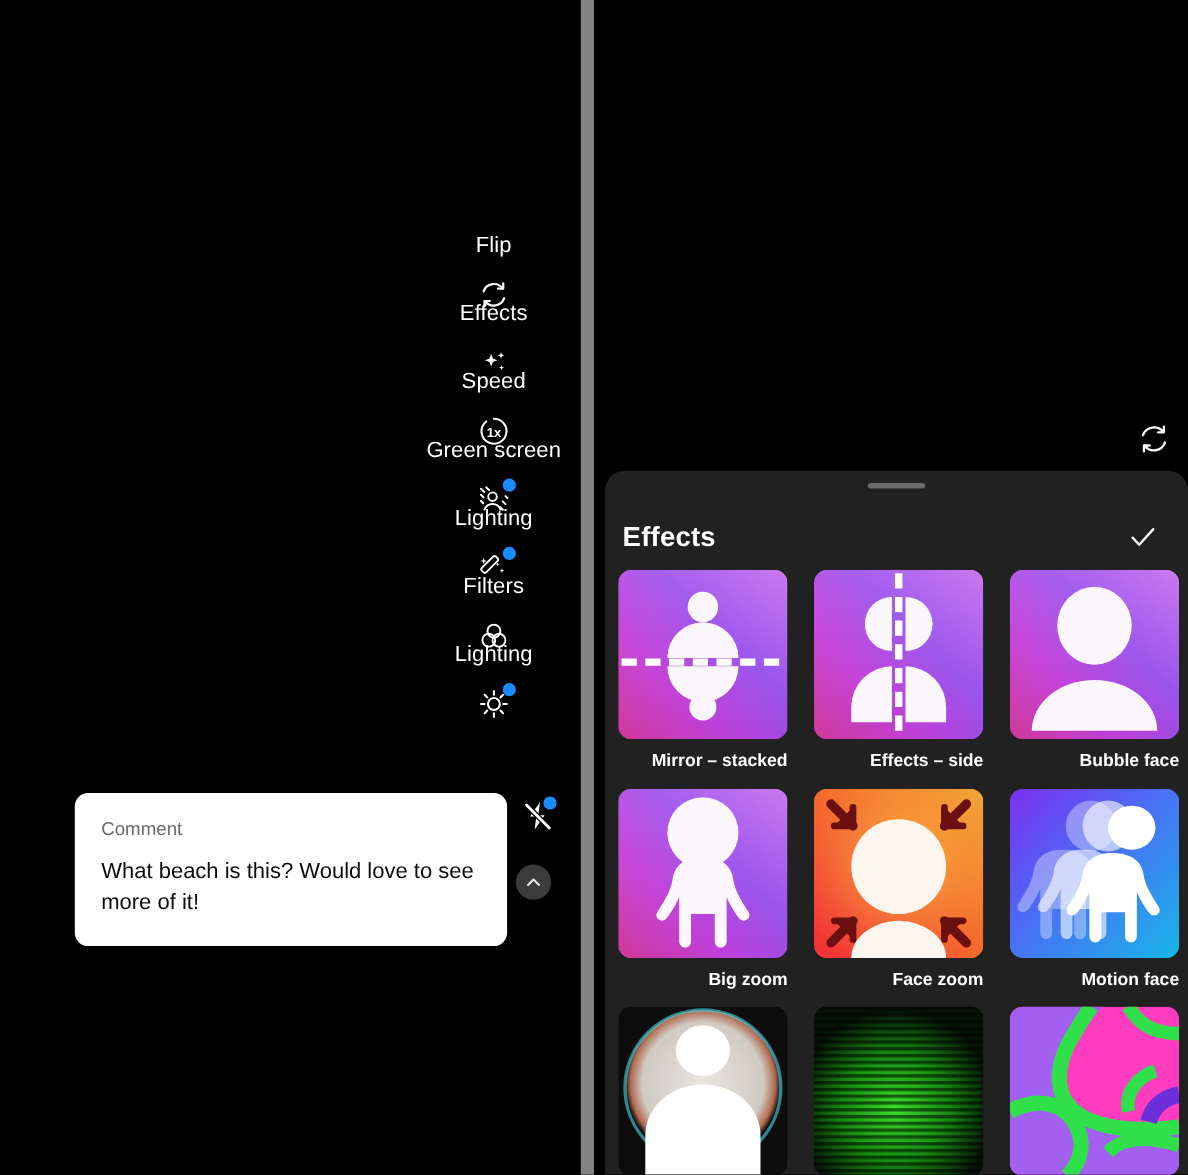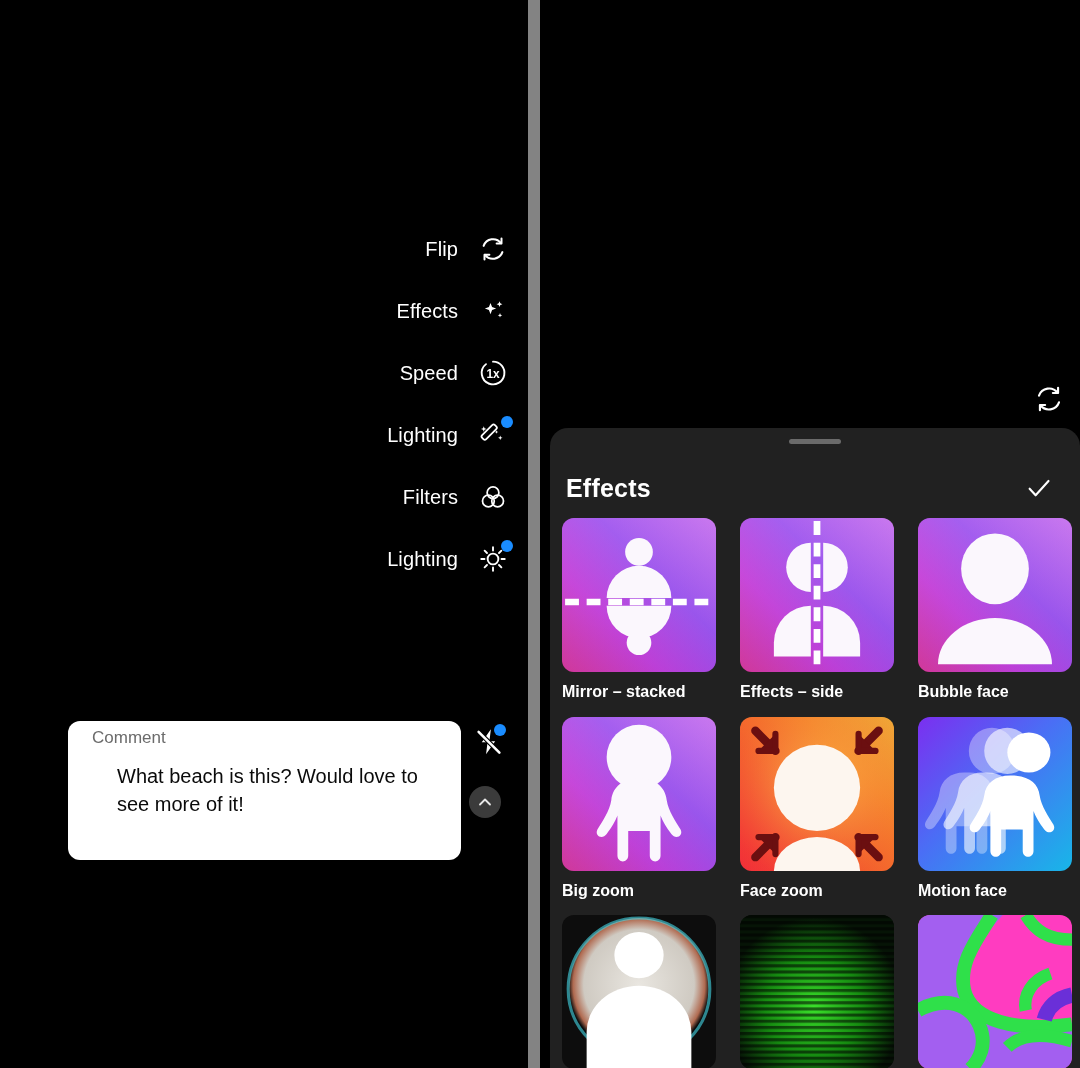--- a/index.html
+++ b/index.html
@@ -17,22 +17,22 @@
     position:absolute; left:0; top:0; width:528px; height:1068px;
     background:#000; overflow:hidden;
   }
 
   
   #tool-menu {
     position:absolute; right:18px; top:218px;
     display:flex; flex-direction:column; gap:0;
   }
   .tool-row {
-    display:flex; align-items:center; justify-content:flex-end;
-    gap:18px; height:62px;
+    display:flex; align-items:center; justify-content:center;
+    gap:18px; height:62px;flex-direction:column;
   }
   .tool-label {
     color:#fff; font-size:20px; font-weight:400; letter-spacing:.1px;
     white-space:nowrap; line-height:1;
   }
   .tool-icon {
     position:relative; width:34px; height:34px;
     display:flex; align-items:center; justify-content:center;
     flex:0 0 34px;
   }
@@ -41,28 +41,28 @@
     position:absolute; top:-2px; right:-3px;
     width:12px; height:12px; border-radius:50%;
     background:#1a8cff;
   }
 
   
   #comment-card {
     position:absolute; left:68px; top:721px;
     width:393px; height:139px;
     background:#fff; border-radius:12px;
-    padding:8px 24px 0 24px;
+    padding:24px 24px 0 24px;
   }
   #comment-card .c-title {
     color:#6b6b6b; font-size:17px; font-weight:400; line-height:1;
     margin-bottom:17px;
   }
   #comment-card .c-body {
-    color:#0a0a0a; font-size:20px; font-weight:400; line-height:1.38;margin-left:25px;
+    color:#0a0a0a; font-size:20px; font-weight:400; line-height:1.38;
   }
 
   
   #flash-wrap {
     position:absolute; left:471px; top:724px;
     width:36px; height:36px;
     display:flex; align-items:center; justify-content:center;
   }
   #collapse-btn {
     position:absolute; left:469px; top:786px;
@@ -123,21 +123,21 @@
     justify-content:start;
   }
   .effect-cell { width:154px; }
   .effect-thumb {
     width:154px; height:154px; border-radius:12px;
     overflow:hidden; position:relative; display:block;
   }
   .effect-thumb svg { display:block; width:100%; height:100%; }
   .effect-name {
     color:#fff; font-size:16px; font-weight:600;
-    text-align:left; margin-top:11px; margin-bottom:16px;
+    text-align:right; margin-top:11px; margin-bottom:16px;
     line-height:1.1; white-space:nowrap;
   }
 </style>
 </head>
 <body>
 
 <div id="root">
 
   <div id="left-pane">
 
@@ -171,20 +171,31 @@
         <span class="tool-icon">
           <svg viewBox="0 0 24 24" width="30" height="30" fill="none">
             <path d="M12 2.9a9.1 9.1 0 1 1-3.2 17.6" stroke="#fff" stroke-width="1.5" stroke-linecap="round"></path>
             <path d="M8.8 20.5A9.1 9.1 0 0 1 6.4 4.9" stroke="#fff" stroke-width="1.5" stroke-linecap="round"></path>
             <text x="12" y="16.2" text-anchor="middle" font-family="Liberation Sans, sans-serif" font-size="9.5" font-weight="700" fill="#fff">1x</text>
           </svg>
         </span>
       </div>
 
 
+      <div class="tool-row">
+        <span class="tool-label">Green screen</span>
+        <span class="tool-icon">
+          <svg viewBox="0 0 24 24" width="30" height="30" fill="none" stroke="#fff" stroke-width="1.4" stroke-linecap="round">
+            <circle cx="11" cy="10" r="3.1"></circle>
+            <path d="M5.2 19.4a6.2 6.2 0 0 1 11.6 0"></path>
+            <path d="M2.6 4.2l2.4 2.4M6.4 3.2l2 2M2.6 8.6l1.8 1.8M2.6 13.2l1.6 1.6M18.4 13.4l2 2M16.6 17.6l1.9 1.9M20.4 9.6l1.4 1.4"></path>
+          </svg>
+          <span class="badge-dot"></span>
+        </span>
+      </div>
 
       <div class="tool-row">
         <span class="tool-label">Lighting</span>
         <span class="tool-icon">
           <svg viewBox="0 0 24 24" width="30" height="30" fill="none">
             <rect x="2.2" y="13.2" width="14.5" height="4.6" rx="1.6" transform="rotate(-45 2.2 13.2)" stroke="#fff" stroke-width="1.4"></rect>
             <path d="M4.6 5.0l.6 1.6 1.6.6-1.6.6-.6 1.6-.6-1.6L2.4 7.2l1.6-.6z" fill="#fff"></path>
             <path d="M17.8 12.4l.5 1.3 1.3.5-1.3.5-.5 1.3-.5-1.3-1.3-.5 1.3-.5z" fill="#fff"></path>
             <path d="M14.8 8.2l.4 1 1 .4-1 .4-.4 1-.4-1-1-.4 1-.4z" fill="#fff"></path>
           </svg>

